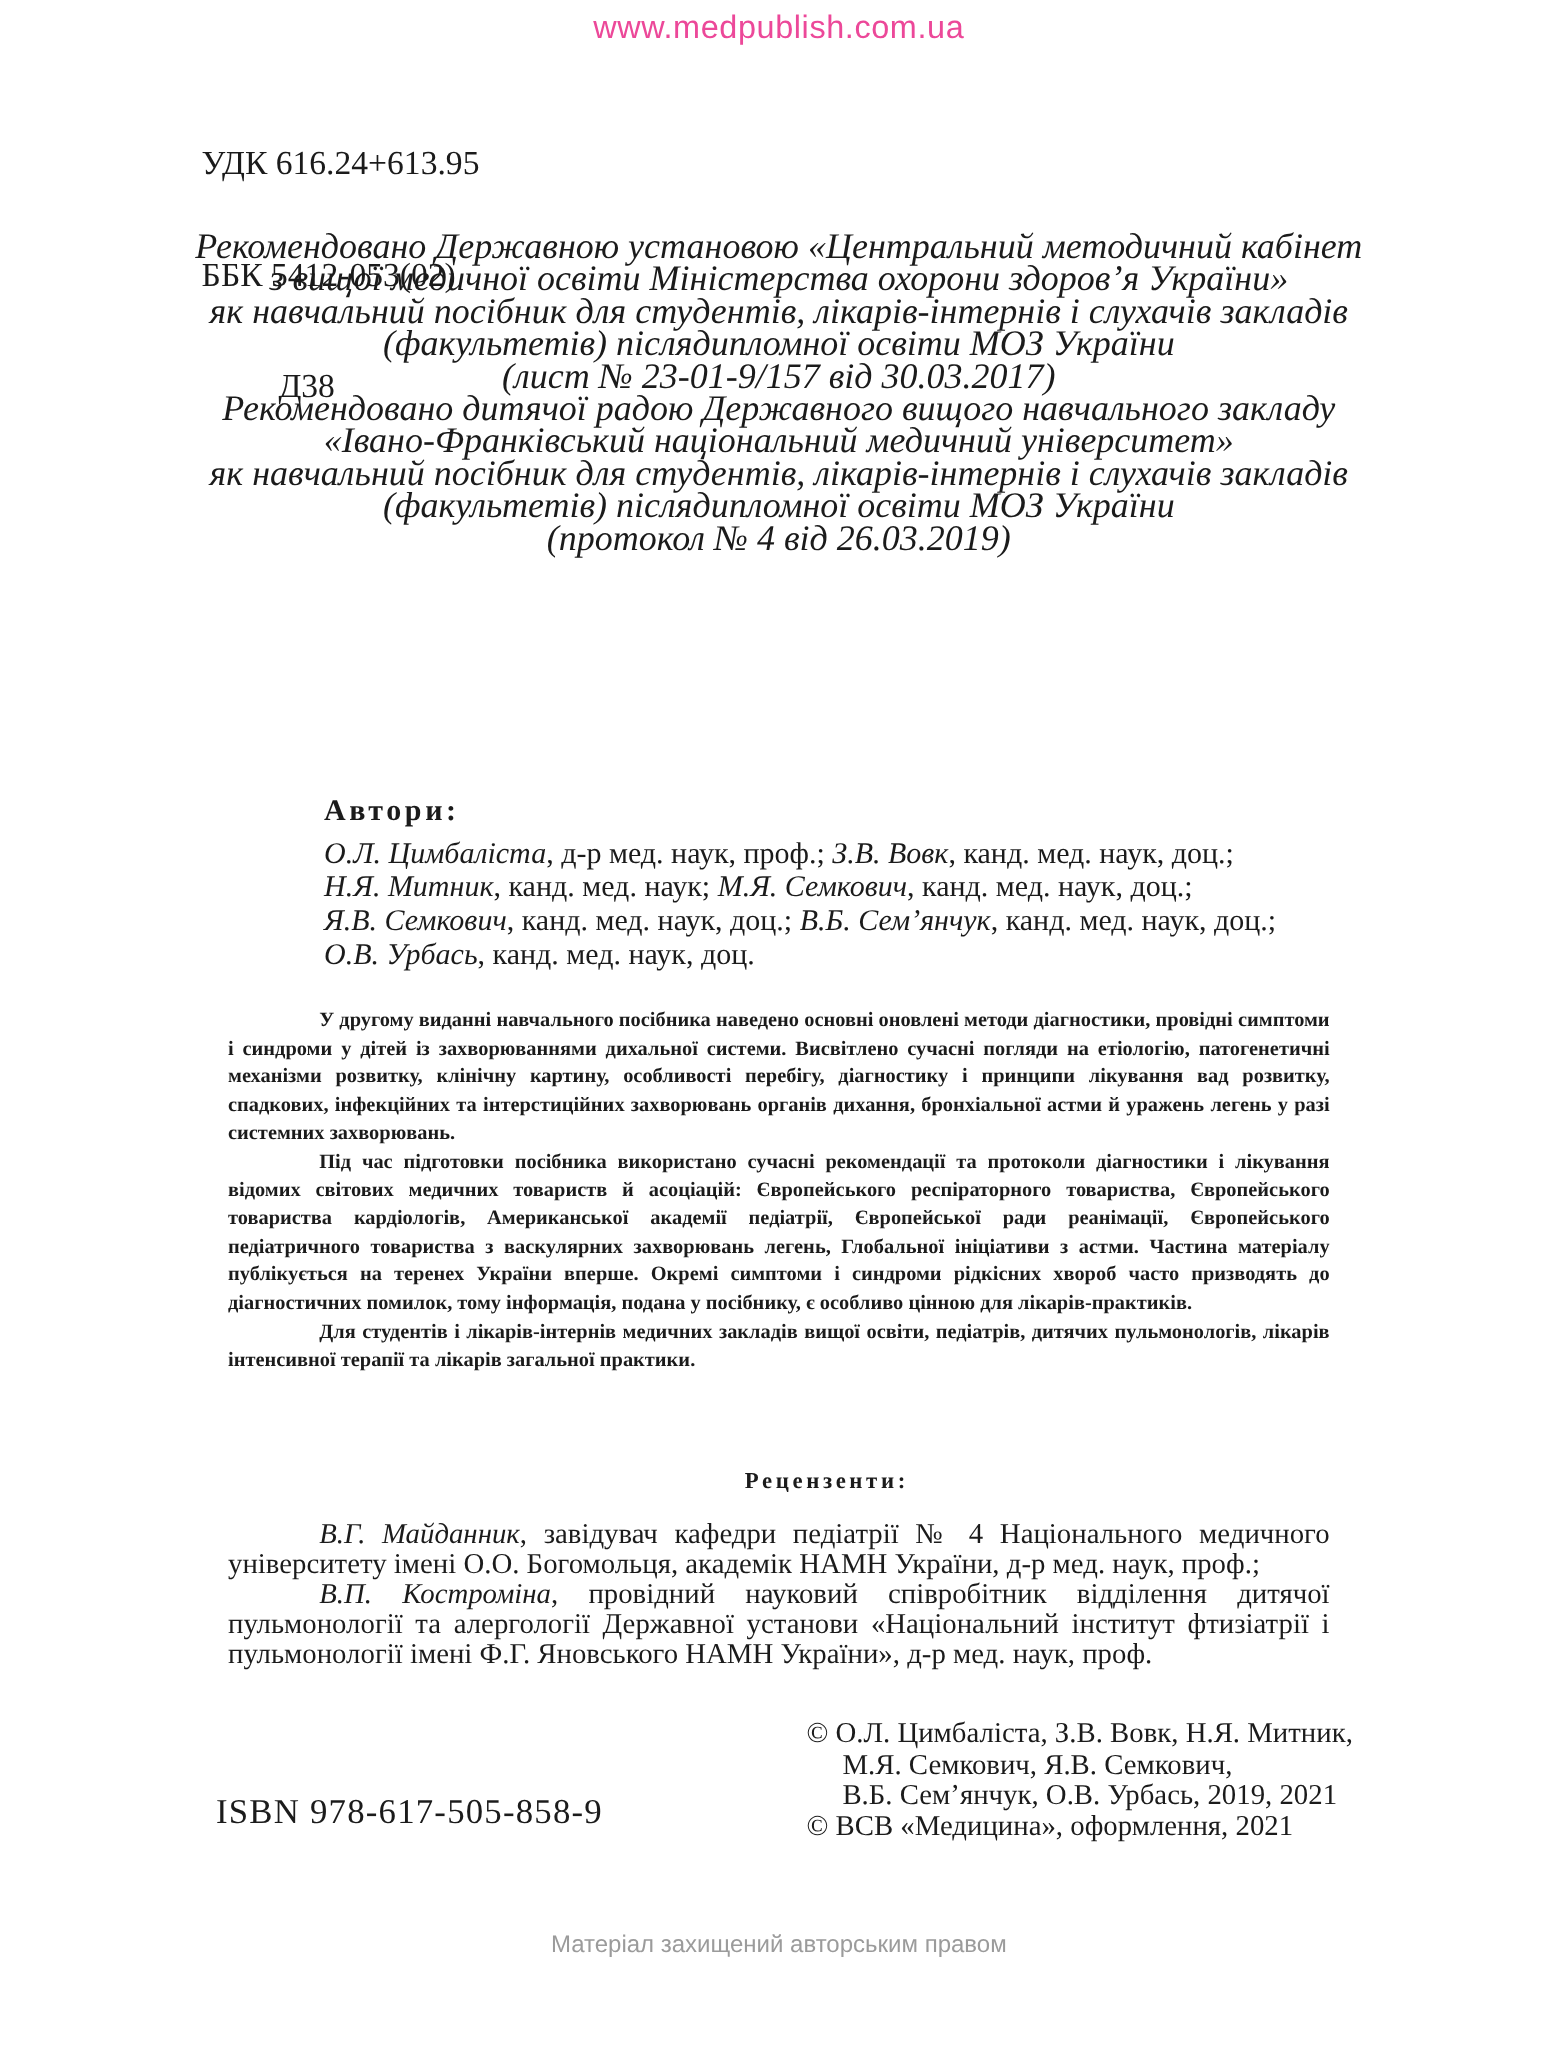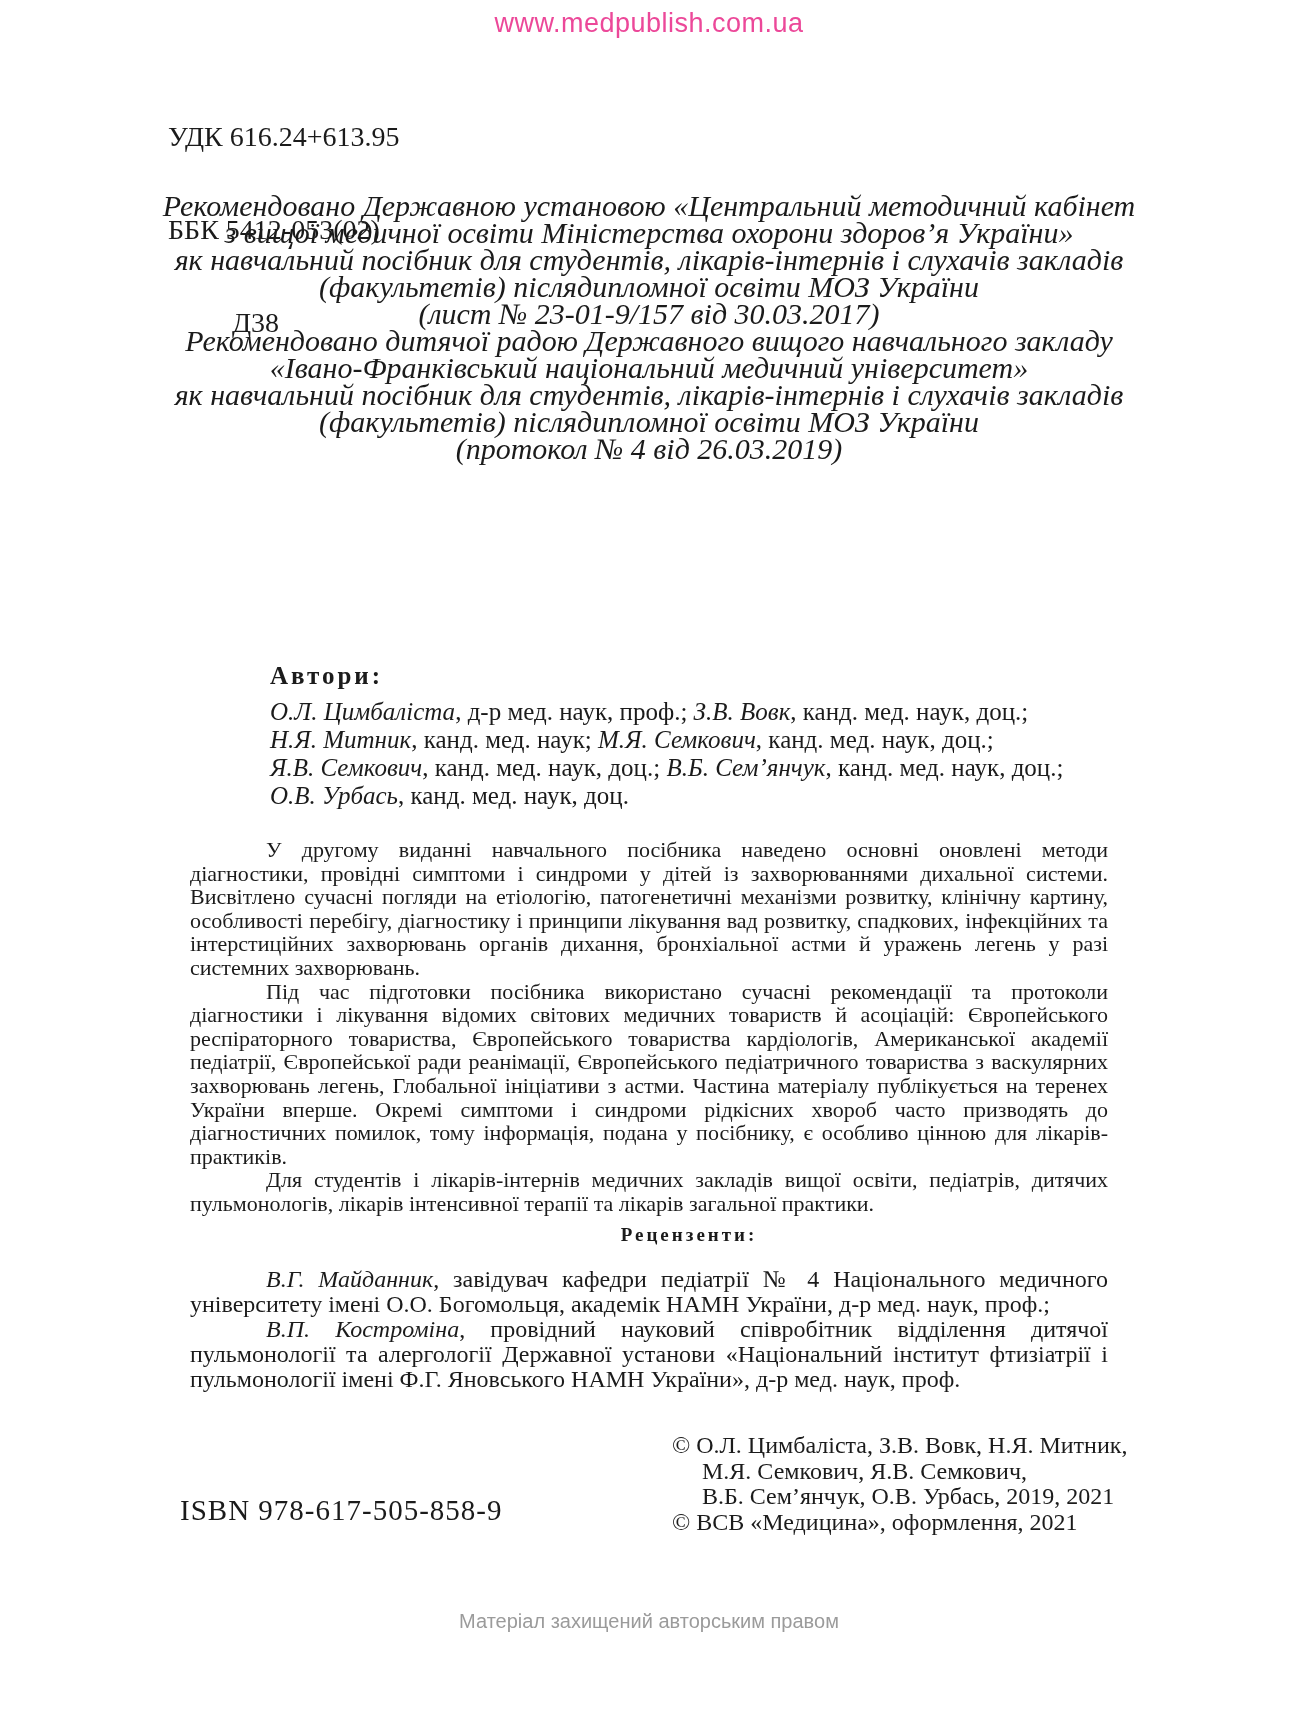--- a/index.html
+++ b/index.html
@@ -33,21 +33,21 @@
   .authors-block {
     position: absolute; left: 270px; top: 630px; width: 850px;
     font-size: 25px; line-height: 28px; margin-top: 32px;
   }
   .sec-heading {
     font-weight: bold; letter-spacing: 3px; margin-bottom: 8px;
   }
   .author-name, .reviewer-name { font-style: italic; }
   .annotation-block {
     position: absolute; left: 190px; top: 838px; width: 918px;
-    font-size: 22px; line-height: 23.6px; text-align: justify;
+    font-size: 17px; line-height: 23.6px; text-align: justify; font-weight: bold;
   }
   .annotation-block p { margin: 0; text-indent: 76px; }
   .reviewers-block {
     position: absolute; left: 190px; top: 1222px; width: 918px;
     font-size: 24px; line-height: 25px; text-align: justify;
   }
   .reviewers-block .sec-heading {
     text-align: center; padding-left: 80px; font-size: 19px; margin-bottom: 20px;
   }
   .reviewers-block p { margin: 0; text-indent: 76px; }

